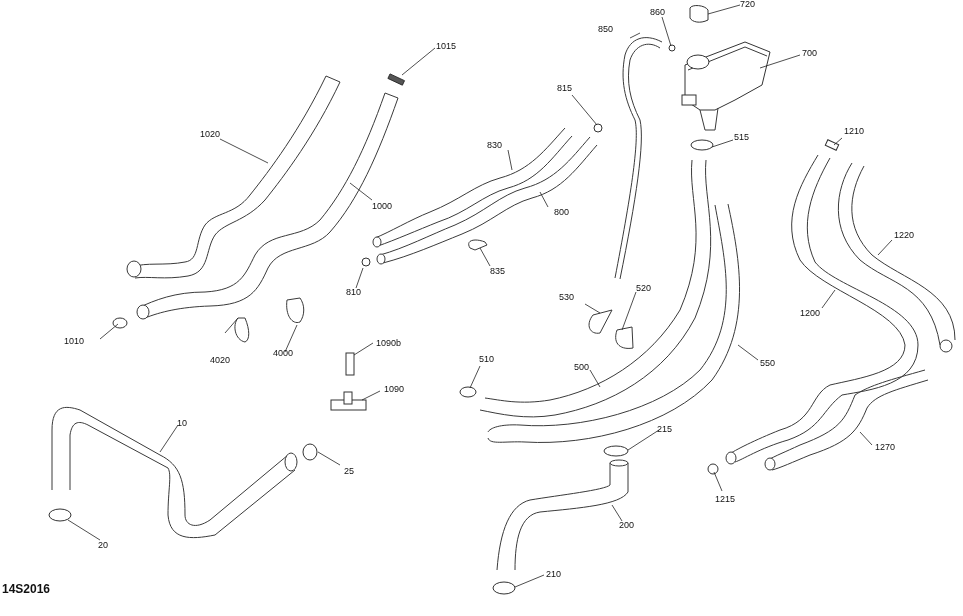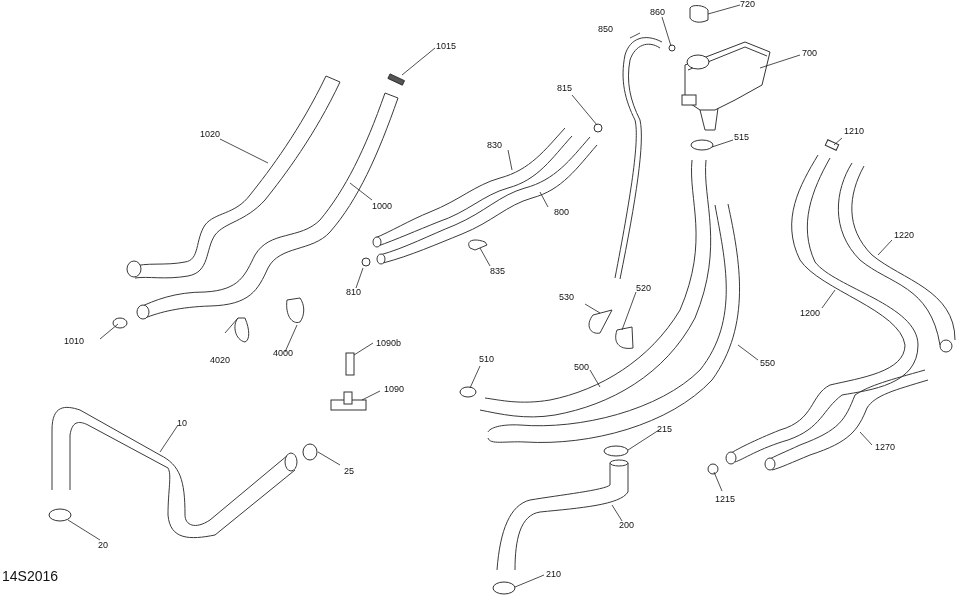--- a/index.html
+++ b/index.html
@@ -5,21 +5,21 @@
   html, body { margin: 0; padding: 0; background: #ffffff; }
   body { width: 963px; height: 616px; position: relative; overflow: hidden;
          font-family: "Liberation Sans", sans-serif; }
   #diagram { position: absolute; left: 0; top: 0; width: 963px; height: 616px; }
   .hose { fill: none; stroke: #3a3a3a; stroke-width: 1; }
   .hose-fill { fill: #ffffff; stroke: #3a3a3a; stroke-width: 1; }
   .leader { stroke: #222; stroke-width: 0.8; fill: none; }
   .lbl { font-family: "Liberation Sans", sans-serif; font-size: 9px; fill: #111; }
   .part { fill: #fff; stroke: #333; stroke-width: 1; }
   .dark { fill: #555; stroke: #222; stroke-width: 0.8; }
-  #code { position: absolute; left: 2px; top: 568px; font-size: 14px; color: #111; }
+  #code { position: absolute; left: 2px; top: 582px; font-size: 12px; color: #111; font-weight: bold; }
 </style>
 </head>
 <body>
 
 <svg id="diagram" viewBox="0 0 963 616" xmlns="http://www.w3.org/2000/svg">
 
   <g>
     <path class="hose" d="M326,76 C300,130 270,170 250,195 C235,215 215,212 205,225 C195,240 200,260 185,262 C165,266 145,262 133,267"></path>
     <path class="hose" d="M340,82 C315,135 285,175 265,200 C245,222 225,222 215,235 C205,250 210,272 188,276 C165,280 148,276 135,278"></path>
     <path class="hose" d="M326,76 L340,82"></path>

